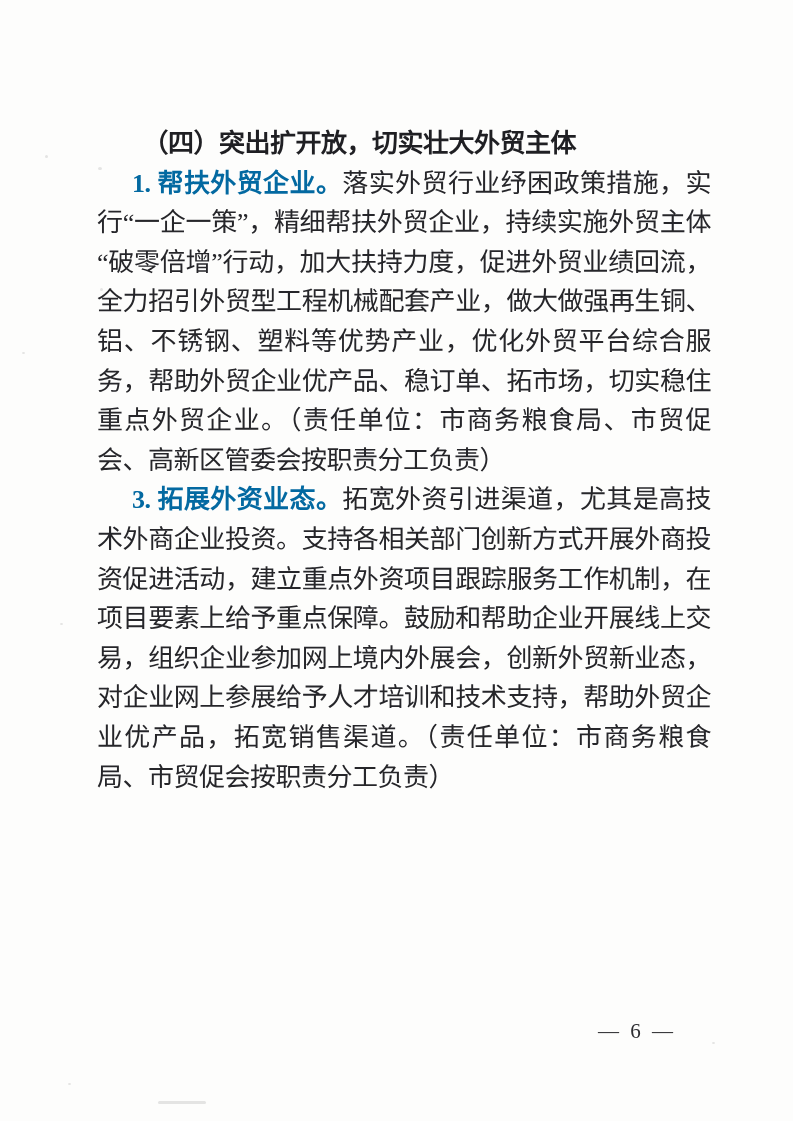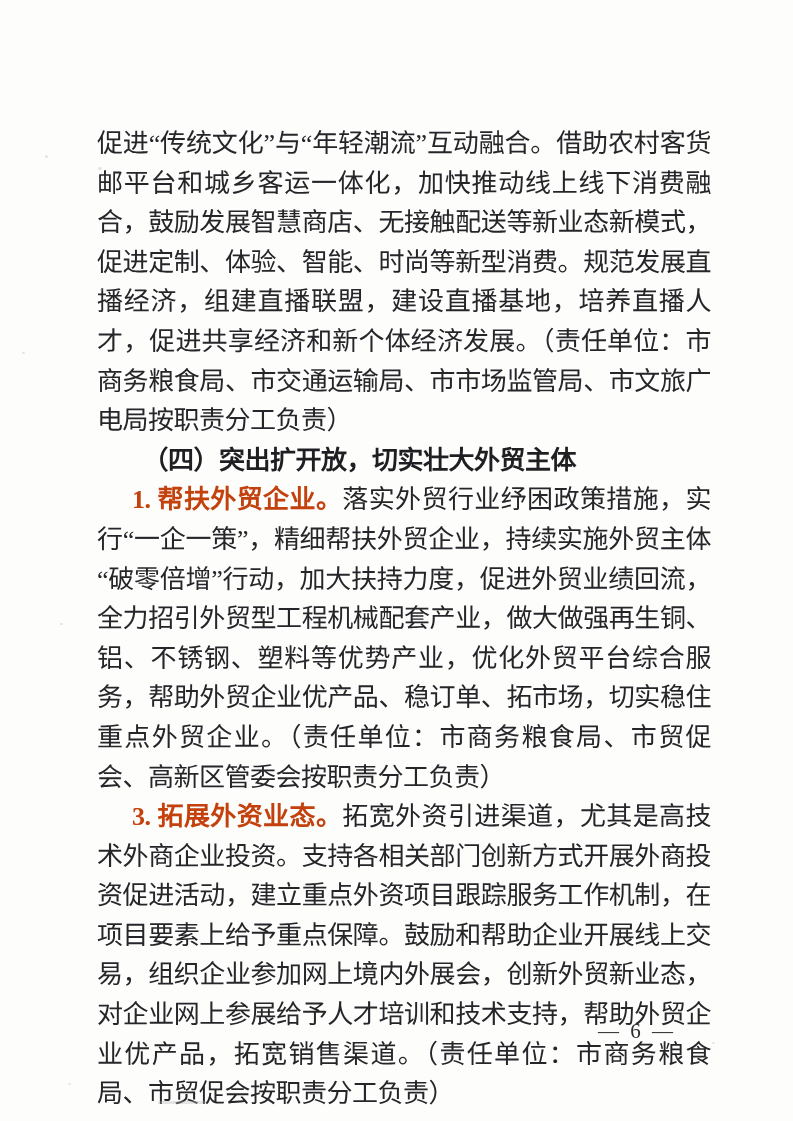--- a/index.html
+++ b/index.html
@@ -35,21 +35,21 @@
   .para-indent {
     text-indent: 1.35em;
   }
   .section-heading {
     font-weight: bold;
     text-indent: 1.75em;
     color: #1f1f23;
   }
   .lead-bold {
     font-weight: bold;
-    color: #c2410c;
+    color: #0369a1;
   }
   .page-number {
     position: absolute;
     top: 1018px;
     left: 598px;
     font-size: 21px;
     line-height: 26px;
     color: #2e2e32;
     letter-spacing: 3px;
     white-space: nowrap;
@@ -68,21 +68,20 @@
     border-radius: 2px;
   }
 </style>
 </head>
 <body>
 
 <div class="page">
 
   <div class="content">
 
-    <p>促进“传统文化”与“年轻潮流”互动融合。借助农村客货邮平台和城乡客运一体化，加快推动线上线下消费融合，鼓励发展智慧商店、无接触配送等新业态新模式，促进定制、体验、智能、时尚等新型消费。规范发展直播经济，组建直播联盟，建设直播基地，培养直播人才，促进共享经济和新个体经济发展。（责任单位：市商务粮食局、市交通运输局、市市场监管局、市文旅广电局按职责分工负责）</p>
 
     <p class="section-heading">（四）突出扩开放，切实壮大外贸主体</p>
 
     <p class="para-indent"><span class="lead-bold">1. 帮扶外贸企业。</span><span>落实外贸行业纾困政策措施，实行“一企一策”，精细帮扶外贸企业，持续实施外贸主体“破零倍增”行动，加大扶持力度，促进外贸业绩回流，全力招引外贸型工程机械配套产业，做大做强再生铜、铝、不锈钢、塑料等优势产业，优化外贸平台综合服务，帮助外贸企业优产品、稳订单、拓市场，切实稳住重点外贸企业。（责任单位：市商务粮食局、市贸促会、高新区管委会按职责分工负责）</span></p>
 
     <p class="para-indent"><span class="lead-bold">3. 拓展外资业态。</span><span>拓宽外资引进渠道，尤其是高技术外商企业投资。支持各相关部门创新方式开展外商投资促进活动，建立重点外资项目跟踪服务工作机制，在项目要素上给予重点保障。鼓励和帮助企业开展线上交易，组织企业参加网上境内外展会，创新外贸新业态，对企业网上参展给予人才培训和技术支持，帮助外贸企业优产品，拓宽销售渠道。（责任单位：市商务粮食局、市贸促会按职责分工负责）</span></p>
 
   </div>
 
   <div class="page-number">— 6 —</div>

